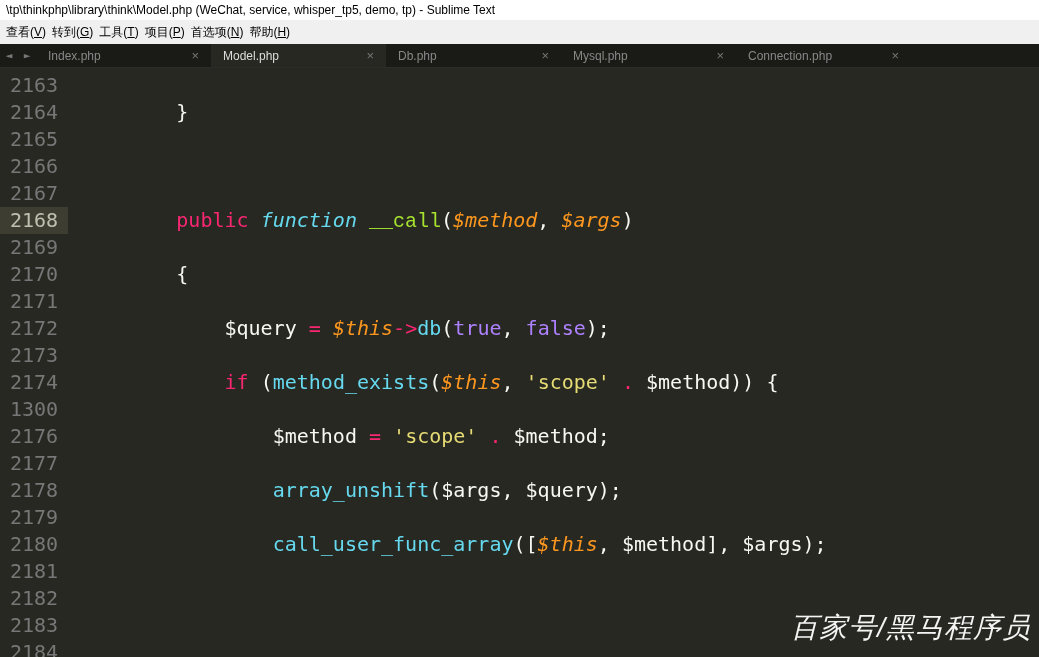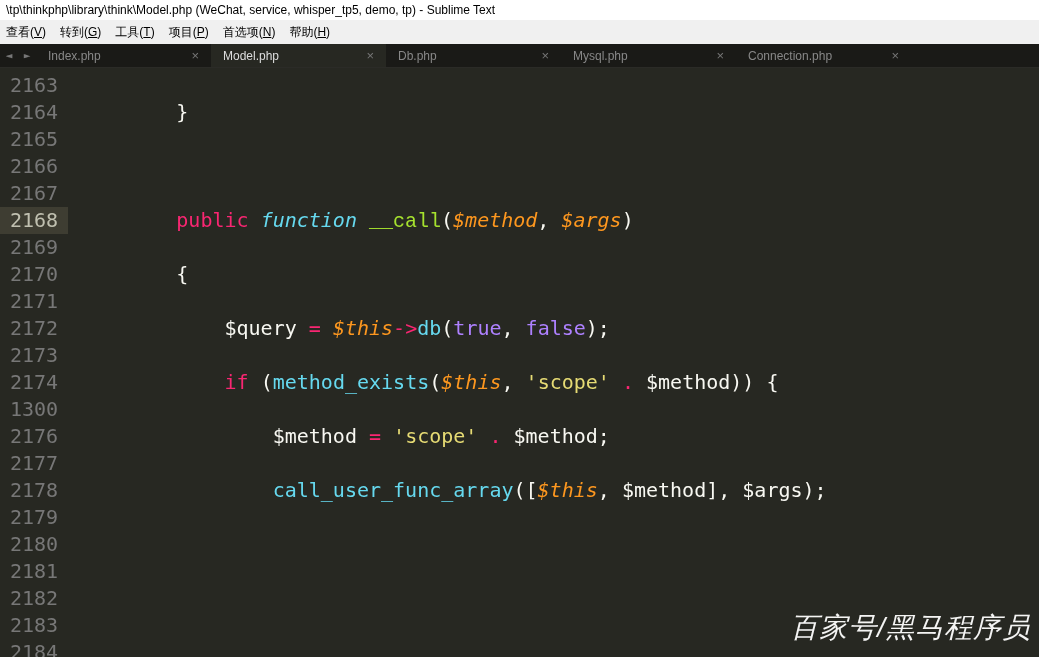--- a/index.html
+++ b/index.html
@@ -1,18 +1,18 @@
 <!DOCTYPE html>
 <html><head>
   <meta charset="utf-8">
   <style>
     * { margin:0; padding:0; box-sizing:border-box; }
     body { width:1039px; height:657px; font-family:"Microsoft YaHei","Consolas",monospace; background:#272822; overflow:hidden; position:relative; }
     .title-bar { height:20px; background:#fff; color:#000; font-size:12px; padding:2px 6px; line-height:16px; font-family:Liberation Sans, sans-serif;}
-    .menu-bar { height:24px; background:#f0f0f0; color:#000; font-size:12px; display:flex; align-items:center; padding:0 6px; gap:14px; font-family:"Microsoft YaHei",sans-serif; }
+    .menu-bar { height:24px; background:#f0f0f0; color:#000; font-size:12px; display:flex; align-items:center; padding:0 6px; gap:6px; font-family:"Microsoft YaHei",sans-serif; }
     .menu-item { cursor:default; }
     .menu-item u { text-decoration:underline; }
     .tab-nav-row { height:24px; background:#1a1a17; display:flex; align-items:stretch; border-bottom:1px solid #2b2b27; }
     .nav-arrows { display:flex; align-items:center; width:36px; justify-content:space-around; color:#777; font-size:11px; }
     .nav-arrows span { cursor:pointer; }
     .tab-strip { display:flex; flex:1; }
     .tab { width:175px; display:flex; align-items:center; padding:0 12px; color:#888; font-size:12px; background:#1a1a17; position:relative; justify-content:space-between; font-family:"Segoe UI",sans-serif; }
     .tab.active { background:#272822; color:#ddd; }
     .tab .close { font-size:13px; color:#777; cursor:pointer; }
     .editor { display:flex; height:589px; background:#272822; }
@@ -103,20 +103,21 @@
     <div class="ln">2184</div>
   </div>
   <div class="code">
 <div class="line"><span>        }</span></div>
 <div class="line"></div>
 <div class="line">        <span class="tok-kw2">public</span> <span class="tok-fn">function</span> <span class="tok-name">__call</span>(<span class="tok-var">$method</span>, <span class="tok-var">$args</span>)</div>
 <div class="line"><span>        {</span></div>
 <div class="line">            <span>$query</span> <span class="tok-kw2">=</span> <span class="tok-var">$this</span><span class="tok-kw2">-&gt;</span><span class="tok-call">db</span>(<span class="tok-const">true</span>, <span class="tok-const">false</span>);</div>
 <div class="line">            <span class="tok-kw2">if</span> (<span class="tok-call">method_exists</span>(<span class="tok-var">$this</span>, <span class="tok-str">'scope'</span> <span class="tok-kw2">.</span> <span>$method</span>)) {</div>
 <div class="line">                <span>$method</span> <span class="tok-kw2">=</span> <span class="tok-str">'scope'</span> <span class="tok-kw2">.</span> <span>$method</span>;</div>
+<div class="line">                <span class="tok-call">array_unshift</span>(<span>$args</span>, <span>$query</span>);</div>
 <div class="line">                <span class="tok-call">call_user_func_array</span>([<span class="tok-var">$this</span>, <span>$method</span>], <span>$args</span>);</div>
 
 
 
 
 
 
 
 
 

